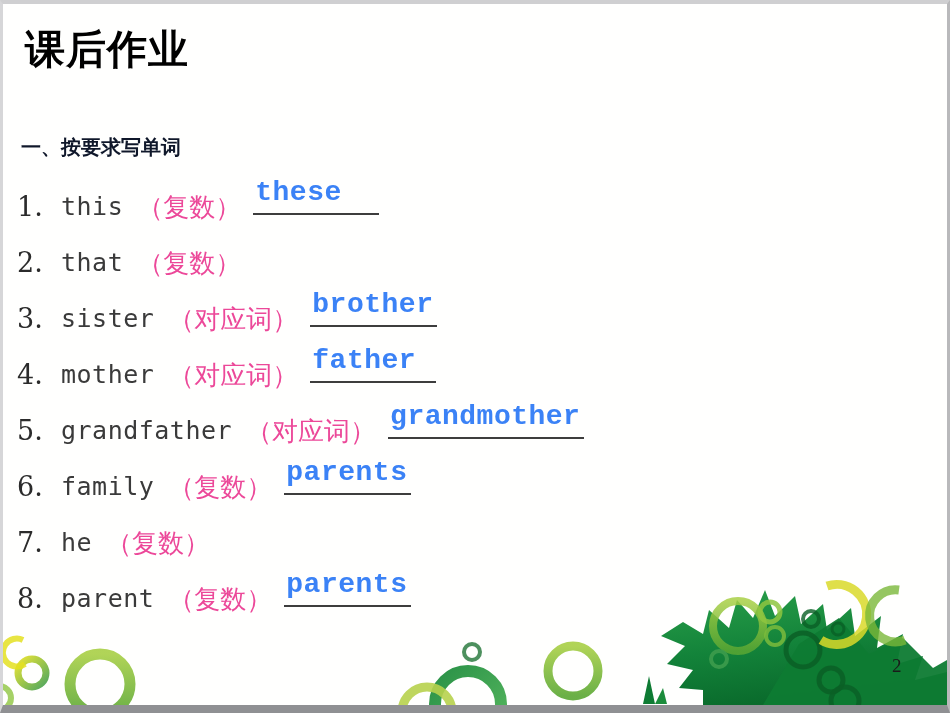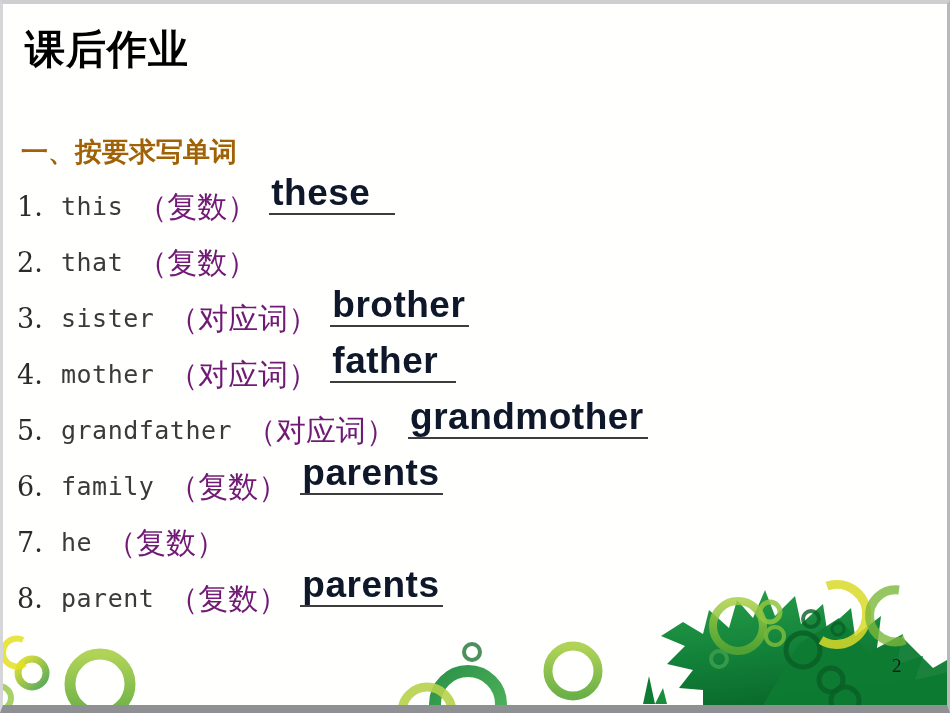--- a/index.html
+++ b/index.html
@@ -53,23 +53,23 @@
     line-height: 1.15;
     white-space: nowrap;
   }
 
   
   .section-heading {
     position: absolute;
     left: 18px;
     top: 130px;
     font-family: "DejaVu Sans", "Liberation Sans", sans-serif;
-    font-size: 27px;
+    font-size: 20px;
     font-weight: 700;
-    color: #a16207;
+    color: #0f172a;
     white-space: nowrap;
   }
 
   
   #question-list {
     position: absolute;
     left: 14px;
     top: 183px;
     width: 920px;
   }
@@ -91,31 +91,31 @@
   }
   .q-word {
     font-family: "DejaVu Sans Mono", "Liberation Mono", monospace;
     font-size: 25px;
     color: #3a3a3a;
     line-height: 40px;
     letter-spacing: 0.5px;
   }
   .q-hint {
     font-family: "DejaVu Sans", "Liberation Sans", sans-serif;
-    font-size: 30px;
-    color: #701a75;
+    font-size: 26px;
+    color: #ec4899;
     line-height: 40px;
     margin-left: 14px;
     font-weight: 400;
   }
   .q-answer {
-    font-family: Liberation Sans, sans-serif;
-    font-size: 37px;
+    font-family: Liberation Mono, monospace;
+    font-size: 28px;
     font-weight: 700;
-    color: #0f172a;
+    color: #3b82f6;
     line-height: 34px;
     margin-left: 12px;
     position: relative;
     top: -11px;
     border-bottom: 2px solid #3d3d3d;
     padding: 0 4px 3px 2px;
     letter-spacing: 0.5px;
   }
   .q-answer.wide  { min-width: 120px; }
 

